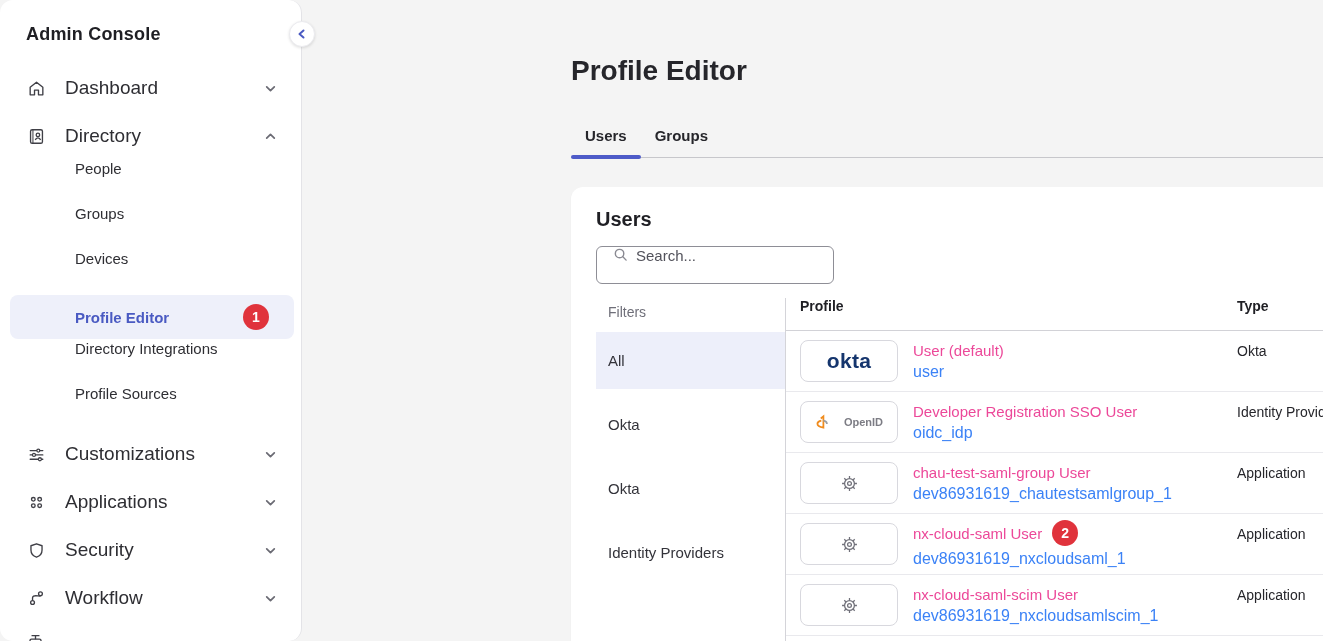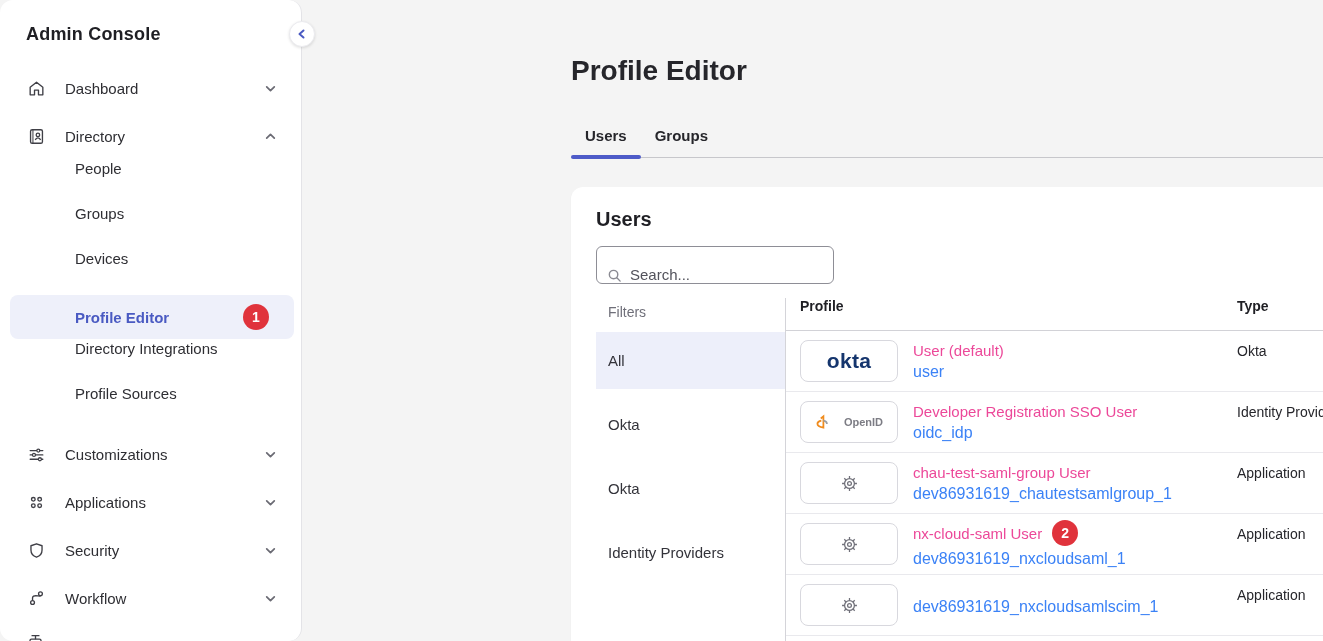--- a/index.html
+++ b/index.html
@@ -4,21 +4,21 @@
 <style>
   * { margin:0; padding:0; box-sizing:border-box; }
   html,body { width:1323px; height:641px; overflow:hidden; font-family:"Liberation Sans", sans-serif; background:#f4f4f4; color:#26262b; }
   body { display:flex; }
 
   
   .sidebar { width:302px; height:641px; background:#ffffff; border-right:1px solid #e3e3e7; position:relative; flex-shrink:0; z-index:2;border-radius:13px; }
   .sidebar-title { padding:24px 0 0 26px; font-size:18px; font-weight:700; color:#1f1f24; letter-spacing:.2px; }
   .collapse-btn { position:absolute; top:21px; left:289px; width:26px; height:26px; border-radius:50%; background:#fff; border:1px solid #ebebef; box-shadow:0 1px 3px rgba(0,0,0,.12); display:flex; align-items:center; justify-content:center; cursor:pointer; z-index:3; }
   .nav { margin-top:19px; }
-  .nav-item { height:48px; display:flex; align-items:center; padding:0 24px 0 26px; font-size:15px; color:#2e2e33; cursor:pointer; }
+  .nav-item { height:48px; display:flex; align-items:center; padding:0 24px 0 26px; font-size:19px; color:#2e2e33; cursor:pointer; }
   .nav-item .ico { width:20px; height:20px; margin-right:19px; display:flex; align-items:center; justify-content:center; color:#3f3f46; }
   .nav-item .chev { margin-left:auto; color:#6b6b74; display:flex; }
   .nav-sub { height:45px; display:flex; padding-left:75px; font-size:15px; color:#2e2e33; cursor:pointer; }
   .nav-sub.selected-wrap { padding:0; }
   .pill { margin:0 7px 0 10px; width:284px; height:44px; background:#eef0fa; border-radius:8px; display:flex; align-items:center; padding-left:65px; }
   .pill .lbl { color:#4a5ac2; font-weight:700; font-size:15px; }
   .badge { min-width:26px; height:26px; border-radius:50%; background:#e0333c; color:#fff; font-size:14px; font-weight:700; display:inline-flex; align-items:center; justify-content:center; }
   .pill .badge { margin-left:auto; margin-right:25px; }
   .nav-partial { height:48px; display:flex; align-items:flex-start; padding:10px 0 0 26px; color:#3f3f46; }
 
@@ -26,21 +26,21 @@
   .main { flex:1; height:641px; background:#f4f4f4; padding-left:269px; overflow:hidden; }
   .content { width:920px; }
   .page-title { margin-top:55px; font-size:28px; font-weight:600; color:#26262b; }
   .tabs { margin-top:34px; display:flex; border-bottom:1px solid #c7c7cb; width:1200px; }
   .tab { padding:6px 14px 13px; font-size:15px; font-weight:700; color:#26262b; cursor:pointer; position:relative; }
   .tab.active::after { content:""; position:absolute; left:0; right:0; bottom:-2px; height:4px; background:#4e5bc8; border-radius:2px; }
   .tab.inactive { font-weight:700; }
 
   .card { margin-top:29px; background:#fff; border-radius:12px 12px 0 0; width:1200px; min-height:457px; padding:21px 0 0 25px; box-shadow:0 1px 2px rgba(0,0,0,.04); }
   .card-heading { font-size:20px; font-weight:600; color:#1f1f24; }
-  .search-box { margin-top:15px; width:238px; height:38px; border:1px solid #8e8e96; border-radius:6px; background:#fff; display:flex; align-items:flex-end; padding:0 10px; }
+  .search-box { margin-top:15px; width:238px; height:38px; border:1px solid #8e8e96; border-radius:6px; background:#fff; display:flex; align-items:flex-start; padding:0 16px; }
   .search-box input { border:none; outline:none; font-size:15px; color:#2e2e33; width:100%; margin-left:8px; font-family:"Liberation Sans", sans-serif; }
   .search-box input::placeholder { color:#52525b; opacity:1; }
 
   .cols { display:flex; margin-top:14px; }
   .filters { width:190px; flex-shrink:0; border-right:1px solid #d4d4d9; padding-bottom:80px; min-height:340px; }
   .filters-label { font-size:14px; color:#6f6f79; padding:6px 12px 12px; }
   .filter-item { padding:20px 12px; font-size:15px; color:#33333a; cursor:pointer; }
   .filter-item.selected { background:#edeffa; }
   .filter-item + .filter-item { margin-top:7px; }
 
@@ -313,20 +313,23 @@
 
           <div class="trow">
             <div class="logo-box">
               <svg width="19" height="19" viewBox="0 0 24 24" fill="none" stroke="#71717a" stroke-width="1.6">
                   <circle cx="12" cy="12" r="6.2"></circle>
                   <circle cx="12" cy="12" r="2.4"></circle>
                   <path d="M12 2.6v3.2M12 18.2v3.2M2.6 12h3.2M18.2 12h3.2M5.4 5.4l2.2 2.2M16.4 16.4l2.2 2.2M18.6 5.4l-2.2 2.2M7.6 16.4l-2.2 2.2"></path>
                 </svg>
             </div>
             <div class="row-text">
+              <div class="name-line">
+                  <a class="row-link" href="#">nx-cloud-saml-scim User</a>
+                </div>
               <div class="row-sub">dev86931619_nxcloudsamlscim_1</div>
             </div>
             <div class="row-type">Application</div>
           </div>
 
         </div>
       </div>
     </section>
   </div>
 </main>

